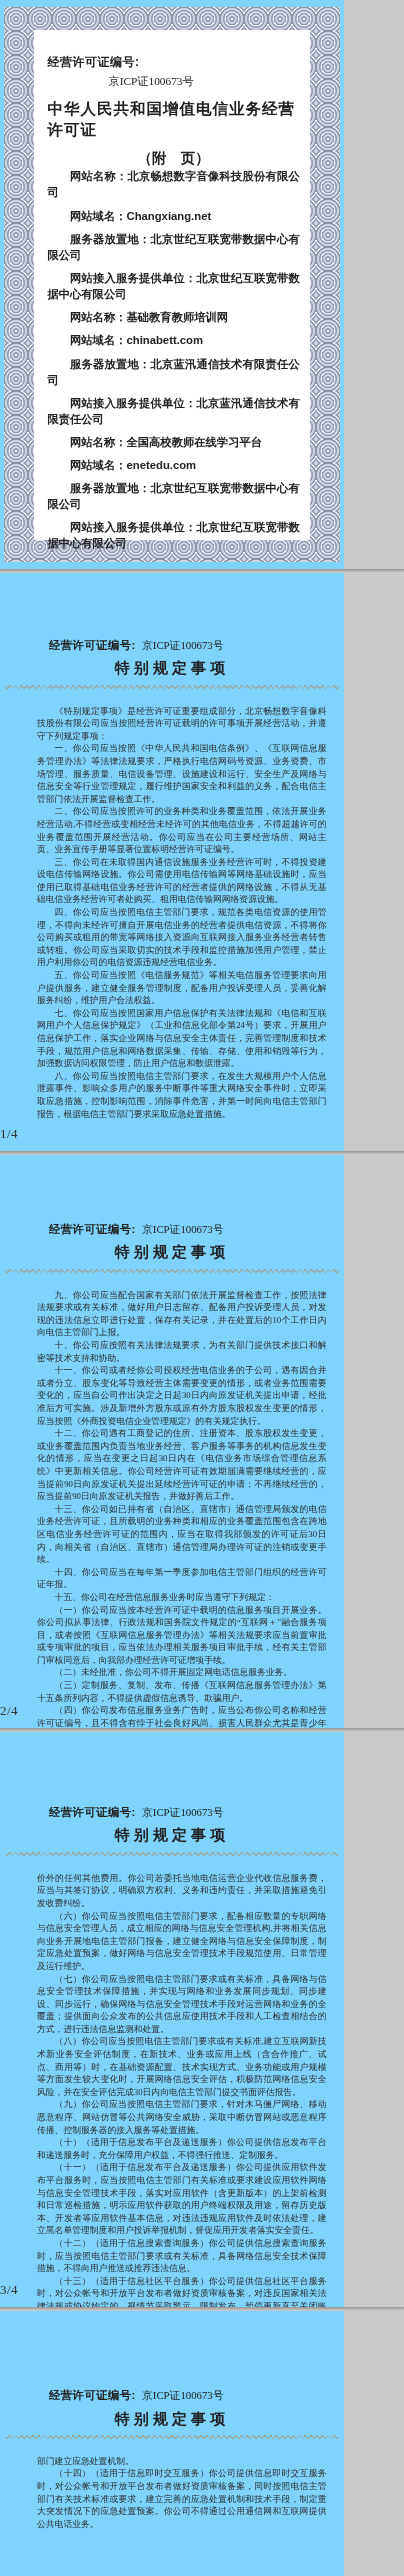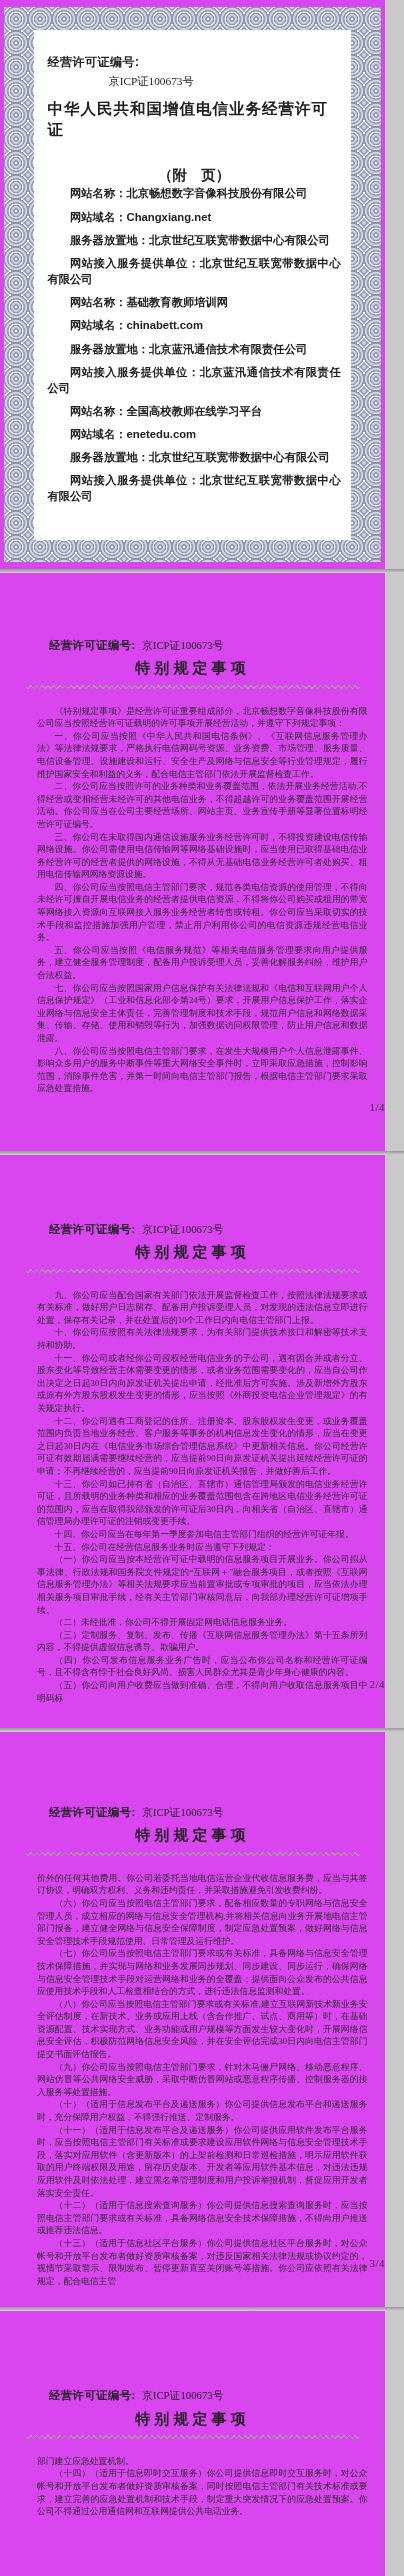--- a/index.html
+++ b/index.html
@@ -2,21 +2,21 @@
 <html style="font-size:8.2px"><head>
 <meta charset="utf-8">
 <style>
   html,body{margin:0;padding:0;}
   body{
     width:405px;
     background:#c9c9c9;
     font-family:"Liberation Serif","DejaVu Serif",serif;
     color:#222;
   }
-  .page{position:relative;width:385px;background:#d946ef;overflow:hidden;}
+  .page{position:relative;width:344px;background:#7dd3fc;overflow:hidden;}
   .page-gap{height:4.1px;background:linear-gradient(180deg,#969696,#cfcfcf);}
 
   
   .cert-frame{
     position:absolute;inset:7.2px 4.1px;
     background-color:#b6bccc;
     background-image:
       repeating-radial-gradient(circle at 50% 50%, #eef0f5 0 1px, #98a0b6 1.5px 2.6px, #ccd1de 3.1px 4.6px, #8e96ad 5.2px 6.2px),
       repeating-linear-gradient(45deg, rgba(255,255,255,.28) 0 1.5px, rgba(110,120,145,.28) 1.5px 3.1px);
     background-size:24px 24px,7.2px 7.2px;
@@ -24,41 +24,41 @@
   .cert-inner{
     position:absolute;top:30px;left:34px;right:34px;bottom:29px;
     background:#fff;
     padding:24px 10.3px 0 13.4px;
     box-sizing:border-box;
   }
   .cjk-hei{font-family:"Liberation Sans","DejaVu Sans",sans-serif;font-weight:600;}
   .cert-lic-label{font-size:12px;letter-spacing:0.5px;}
   .cert-lic-num{margin:3.1px 0 0 61px;font-size:11.3px;}
   .cert-title{margin:10.3px 0 0 0;text-align:left;font-size:15.5px;font-weight:700;letter-spacing:1px;}
-  .cert-subtitle{margin:25px 0 0 0;text-align:center;font-size:14.4px;font-weight:700;}
+  .cert-subtitle{margin:8px 0 0 0;text-align:center;font-size:14.4px;font-weight:700;}
   .cert-intro{margin:30px 4.1px 15.5px 0;font-size:11.3px;line-height:17.5px;text-indent:2em;text-align:justify;}
   .cert-info p{margin:0 0 7.2px 0;font-size:11.3px;line-height:16px;text-indent:2em;text-align:justify;}
 
   
   .prov-header{margin-left:49px;}
   .lic-label{font-size:11.3px;letter-spacing:0.5px;}
   .lic-num{font-size:10.8px;margin-left:4.1px;}
   .prov-title{margin:6.2px 0 0 0;text-align:center;font-size:15px;font-weight:700;letter-spacing:4.1px;}
   .zigzag{
     height:4.1px;width:334px;margin:6.7px auto 0;
     background-image:
       repeating-linear-gradient(45deg, transparent 0 1px, #9fa592 1px 2.1px, transparent 2.1px 4.1px),
       repeating-linear-gradient(-45deg, transparent 0 1px, #9fa592 1px 2.1px, transparent 2.1px 4.1px);
     opacity:.85;
   }
   .prov-body{margin:15.5px 17.5px 0 37px;font-size:8.8px;line-height:12.6px;text-align:justify;color:#2c2c2c;}
   .prov-body p{margin:0;}
   .prov-body p.indent{text-indent:2em;}
   .prov-body p.noindent{text-indent:0;}
-  .page-num{position:absolute;left:0;right:0;bottom:38px;text-align:right;font-size:11px;letter-spacing:0.5px;color:#333;}
+  .page-num{position:absolute;left:0;right:0;bottom:9px;text-align:left;font-size:13px;letter-spacing:0.5px;color:#333;}
 </style>
 </head>
 <body>
 
 <section class="page" style="height:569px">
   <div class="cert-frame"></div>
   <div class="cert-inner">
     <div class="cert-lic-label cjk-hei">经营许可证编号:</div>
     <div class="cert-lic-num">京ICP证100673号</div>
     <h1 class="cert-title">中华人民共和国增值电信业务经营许可证</h1>

